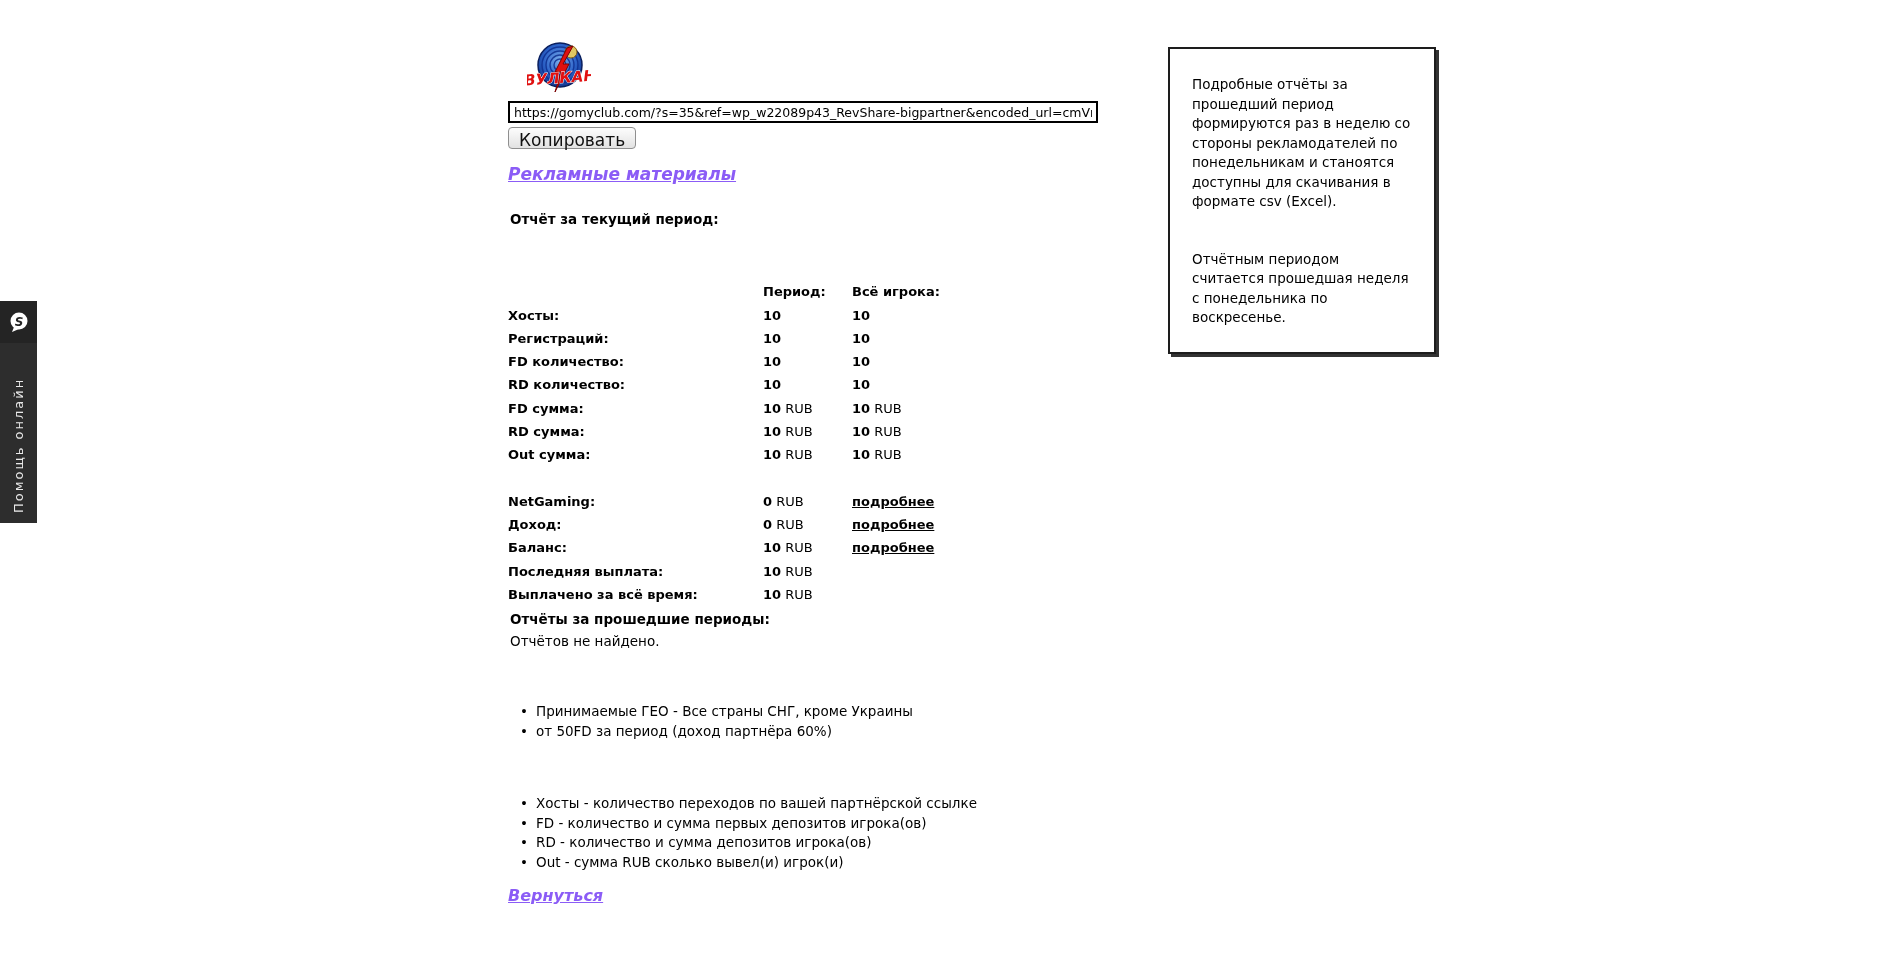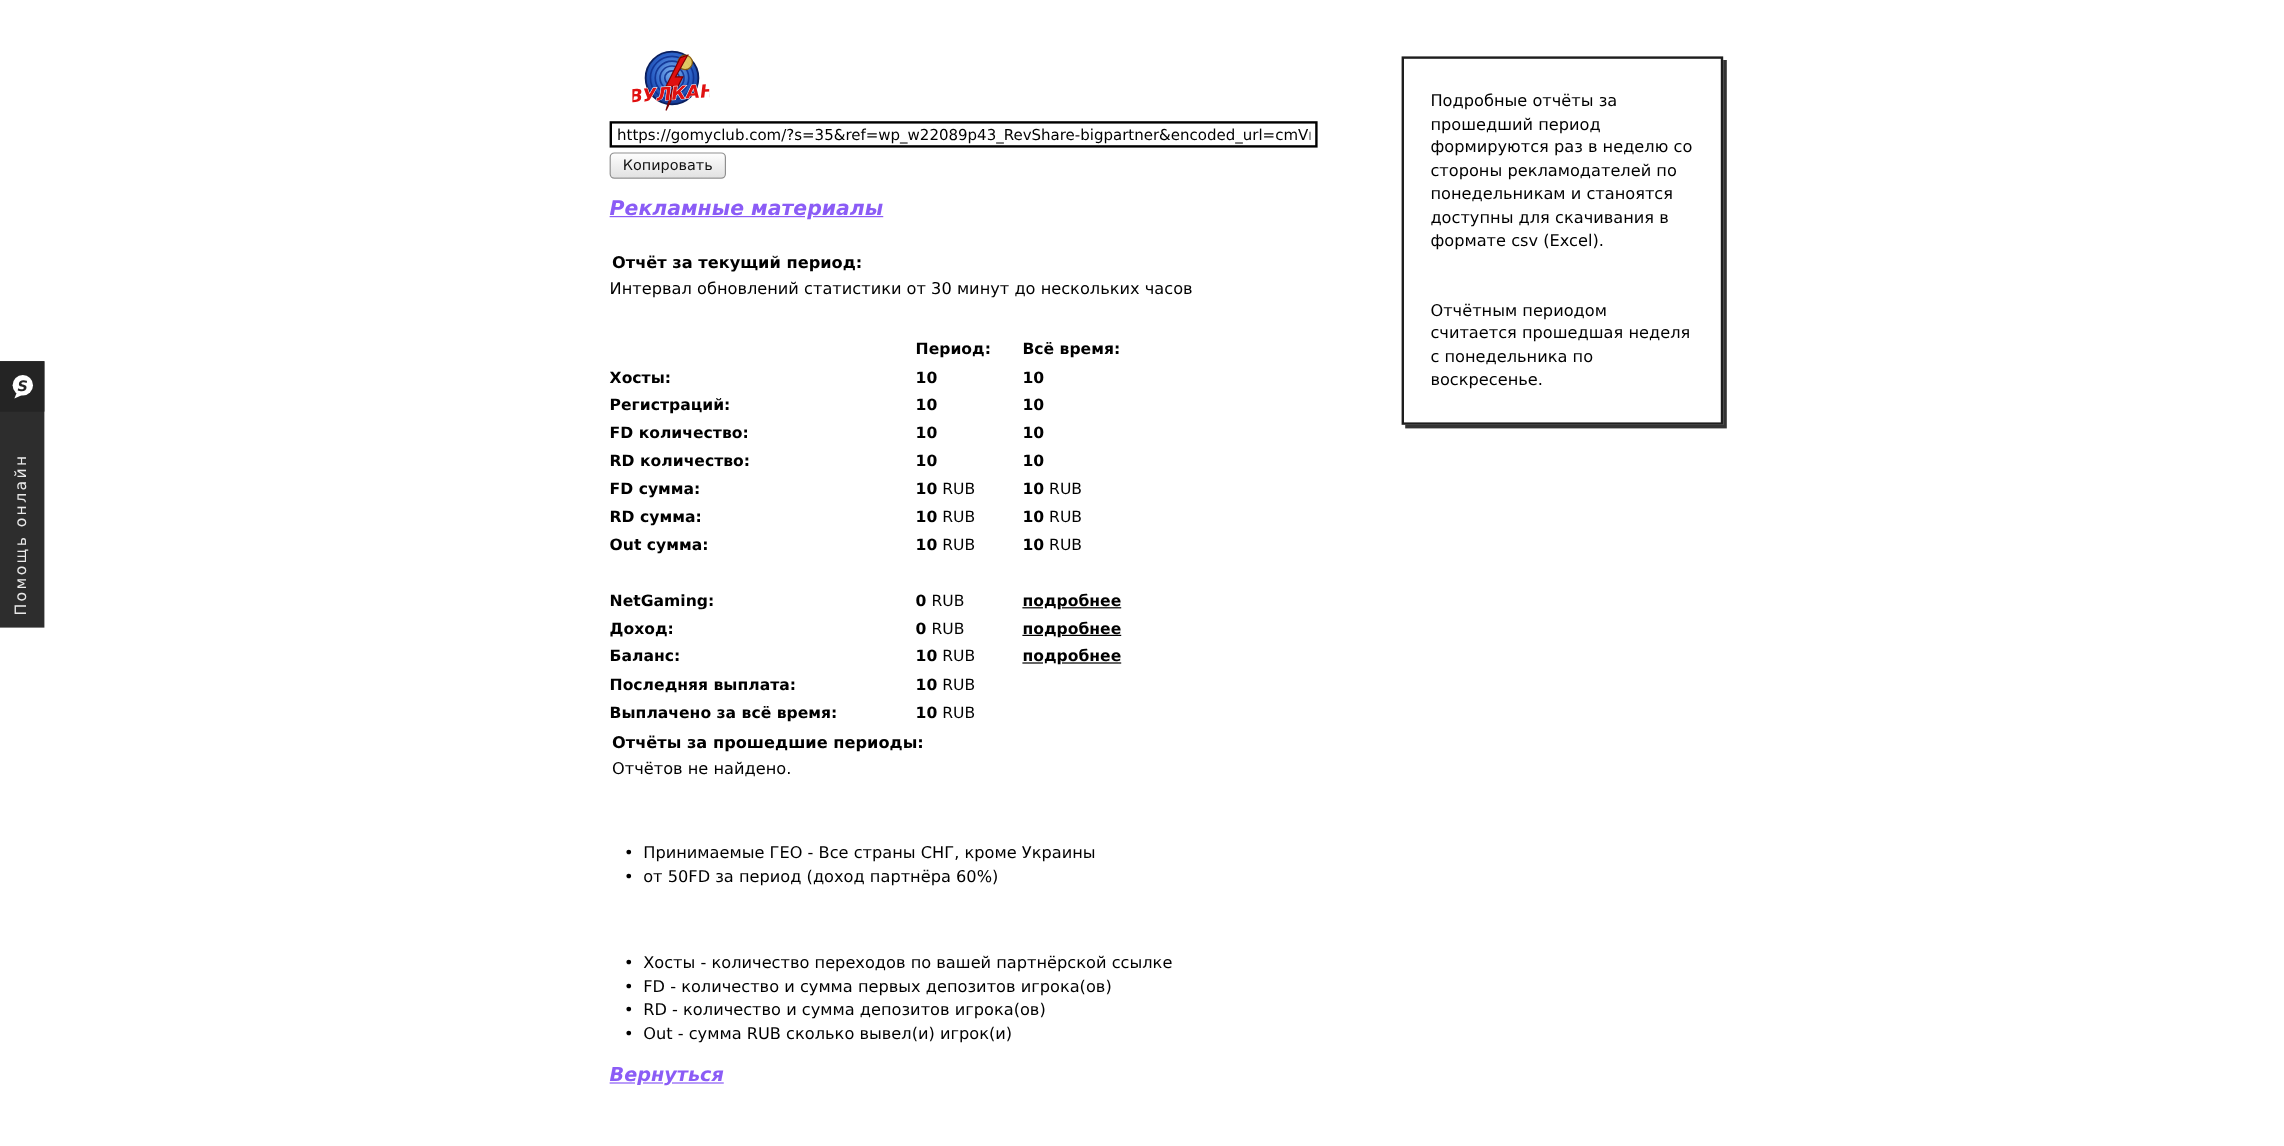--- a/index.html
+++ b/index.html
@@ -23,21 +23,21 @@
   .logo { position: absolute; left: 527px; top: 40px; width: 64px; height: 58px; }
 
   
   .ref-input {
     position: absolute; left: 508px; top: 101px; width: 590px; height: 22px;
     border: 2px solid #000; background: #fff; font-family: "DejaVu Sans", sans-serif;
     font-size: 12.5px; padding: 1px 4px; color: #000; outline: none; white-space: nowrap; overflow: hidden;
   }
   .copy-btn {
     position: absolute; left: 508px; top: 127px; height: 22px; padding: 2px 10px;
-    font-family: "DejaVu Sans", sans-serif; font-size: 12px; color: #111;
+    font-family: "DejaVu Sans", sans-serif; font-size: 17px; color: #111;
     background: linear-gradient(#fdfdfd, #e2e2e2); border: 1px solid #8f8f8f; border-radius: 4px; cursor: pointer;
   }
 
   
   .red-link { color: #8b5cf6; font-weight: bold; text-decoration: underline; cursor: pointer; font-style: italic; }
   .materials-link { position: absolute; left: 508px; top: 164px; font-size: 17px; }
   .back-link { position: absolute; left: 508px; top: 886px; font-size: 16px; text-decoration: underline; }
 
   
   .report-title { position: absolute; left: 510px; top: 211px; font-weight: bold; font-size: 13.5px; }
@@ -113,27 +113,26 @@
       </g>
     </svg>
   </div>
 
   <input class="ref-input" type="text" value="https://gomyclub.com/?s=35&amp;ref=wp_w22089p43_RevShare-bigpartner&amp;encoded_url=cmVnaXN" style="">
   <button class="copy-btn">Копировать</button>
 
   <a class="red-link materials-link">Рекламные материалы</a>
 
   <div class="report-title">Отчёт за текущий период:</div>
-  <div class="report-sub">Интервал обновлений статистики от 30 минут до нескольких часов</div>
 
   <div class="stats">
     <div class="row">
       <div class="c-label"></div>
       <div class="c-period hdr">Период:</div>
-      <div class="c-all hdr">Всё время:</div>
+      <div class="c-all hdr">Всё игрока:</div>
     </div>
     <div id="stats-rows">
         <div class="row">
           <div class="c-label">Хосты:</div>
           <div class="c-period"><span class="num">10</span></div>
           <div class="c-all"><span class="num">10</span></div>
         </div>
         <div class="row">
           <div class="c-label">Регистраций:</div>
           <div class="c-period"><span class="num">10</span></div>

